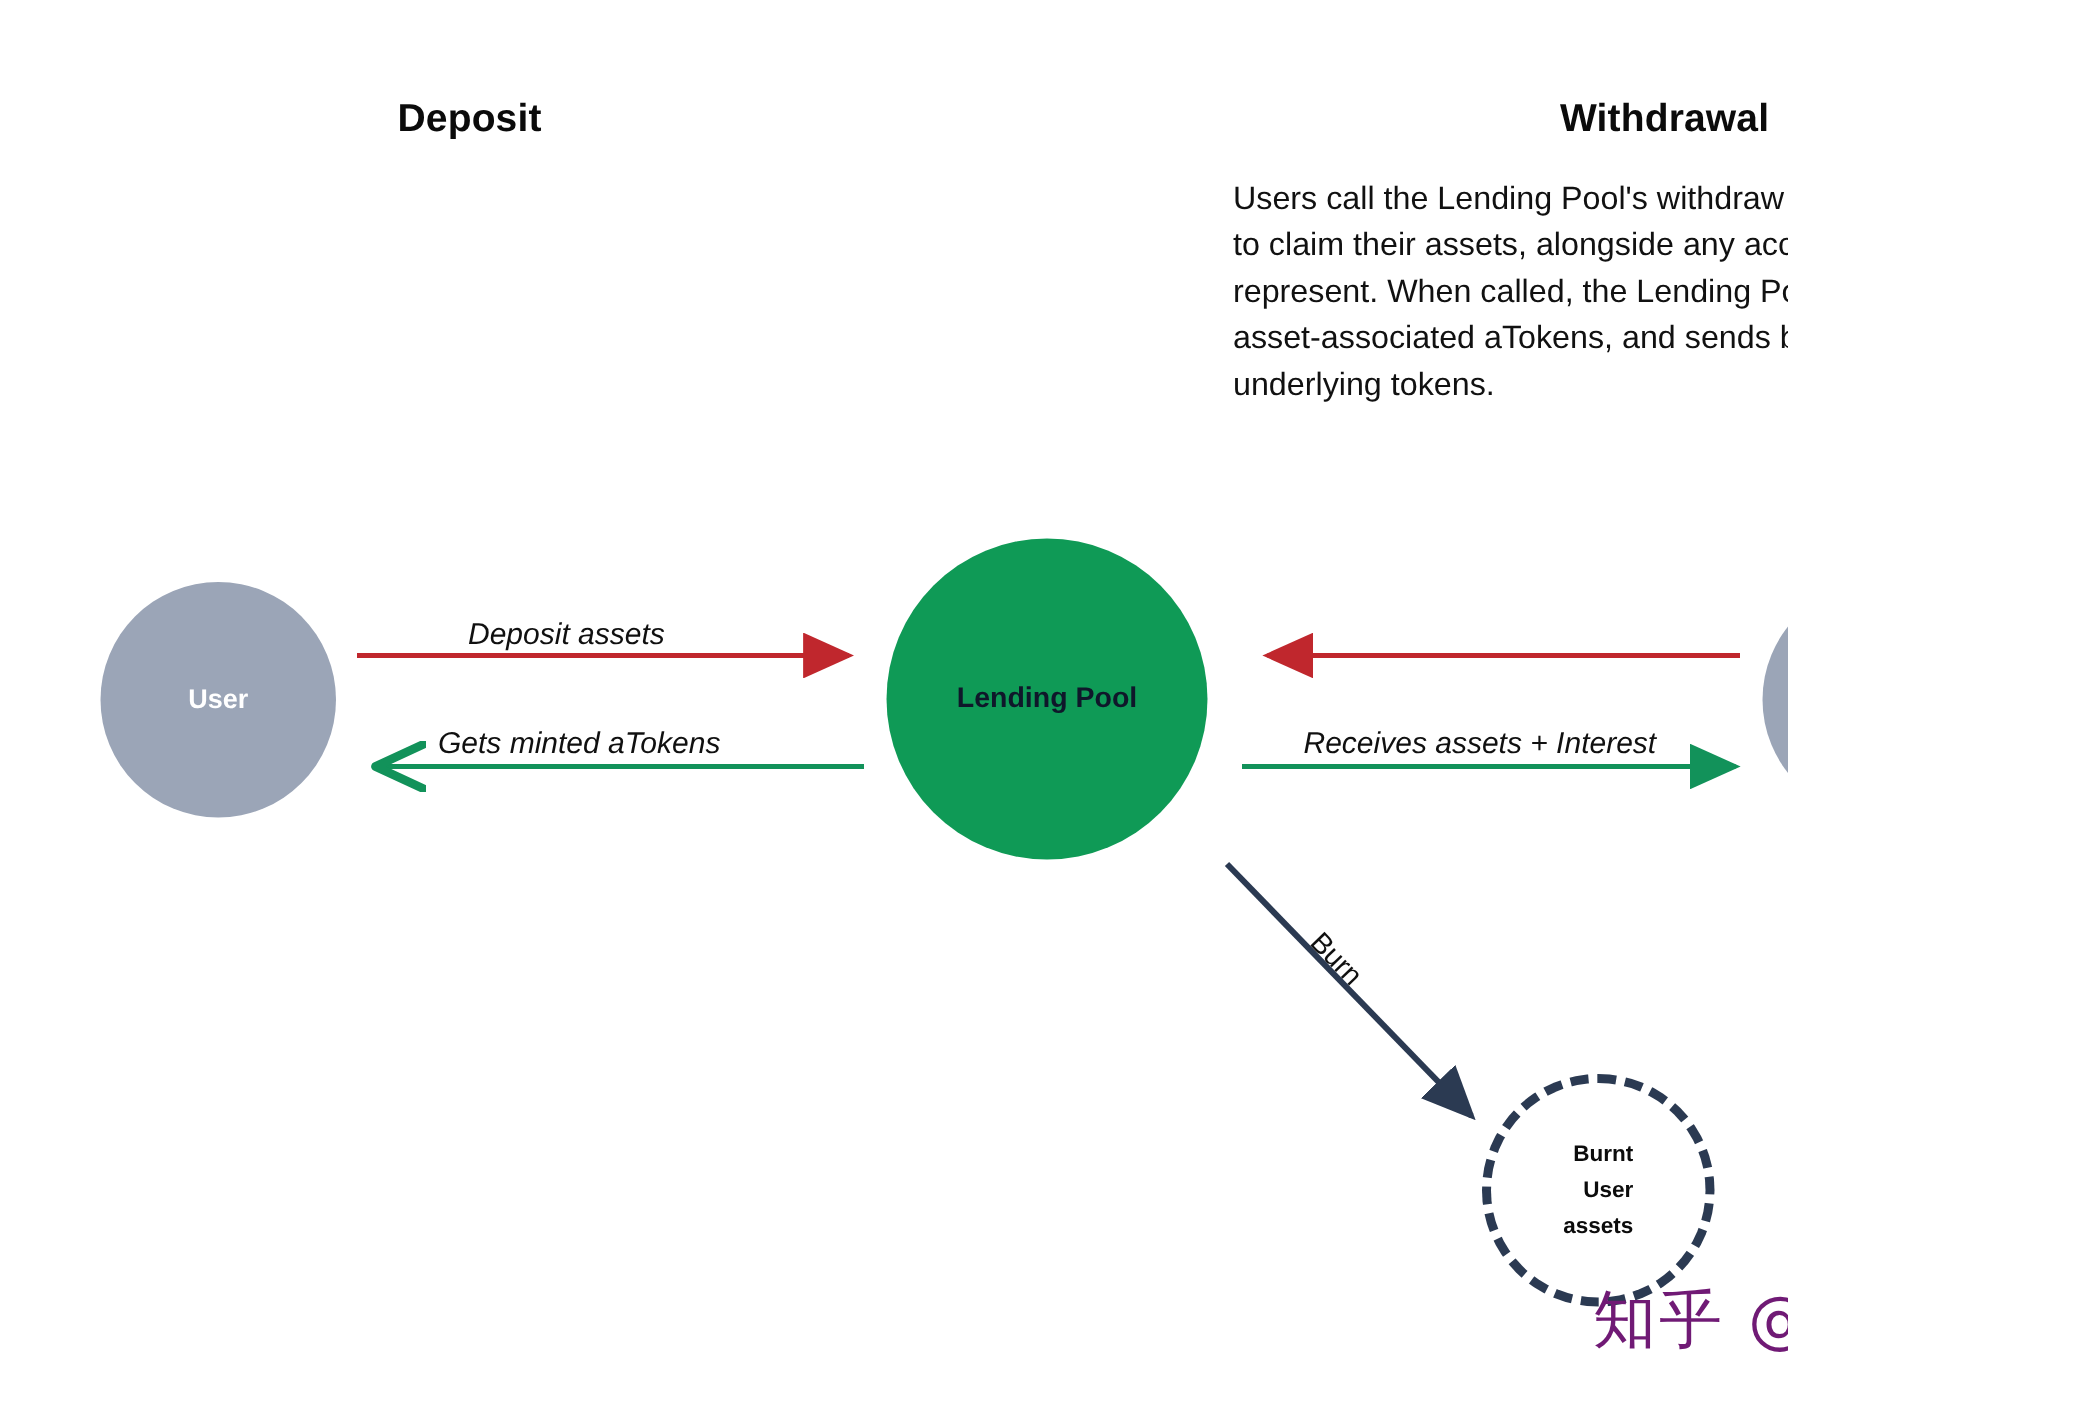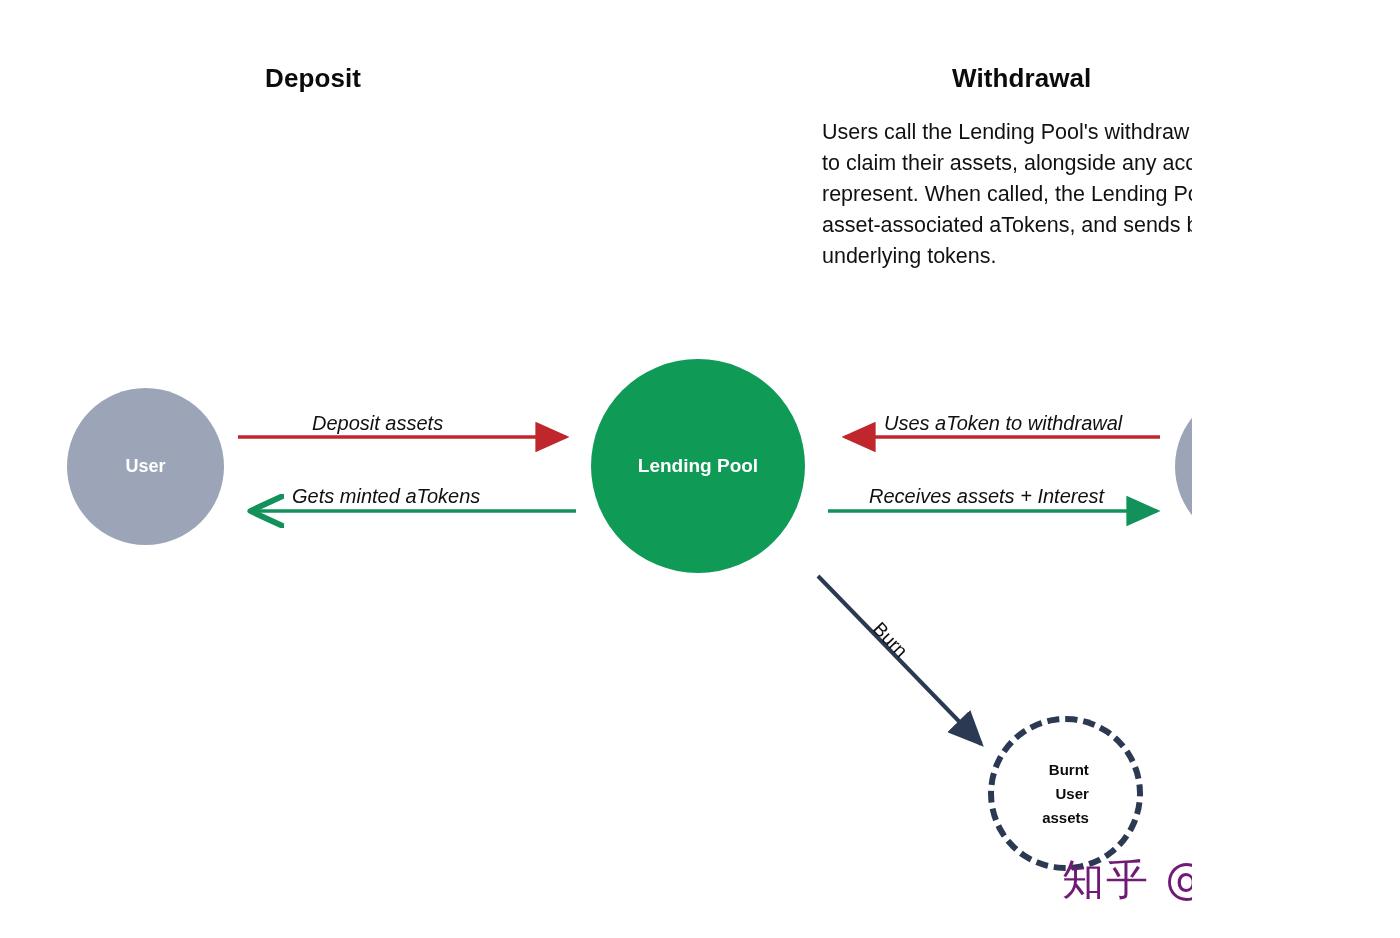--- a/index.html
+++ b/index.html
@@ -33,21 +33,21 @@
     position: absolute;
     font-size: 21.5px;
     line-height: 31px;
     color: #111111;
     font-weight: 400;
   }
 
   #deposit-heading { left: 265px; top: 63px; }
   #deposit-body    { left: 76px;  top: 117px; width: 530px; }
 
-  #withdrawal-heading { left: 952px; top: 63px; }
+  #withdrawal-heading { left: 1040px; top: 63px; }
   #withdrawal-body    { left: 822px;  top: 117px; width: 492px; }
 
   
   .node-circle {
     position: absolute;
     border-radius: 50%;
     display: flex;
     align-items: center;
     justify-content: center;
     text-align: right;
@@ -71,21 +71,21 @@
   #user-right { left: 1175px; top: 388px; }
 
   #lending-pool {
     left: 591px;
     top: 359px;
     width: 214px;
     height: 214px;
     background: #0f9a56;
   }
   #lending-pool .node-label {
-    color: #ffffff;
+    color: #0f172a;
     font-size: 19px;
   }
 
   #burnt-token {
     left: 988px;
     top: 716px;
     width: 155px;
     height: 155px;
     background: transparent;
     border: 6px dashed #2b3a52;
@@ -180,21 +180,20 @@
 
     <line x1="828" y1="511" x2="1157" y2="511" stroke="#12925a" stroke-width="3.4" marker-end="url(#arrowhead-green-filled)"></line>
 
     <line x1="818" y1="576" x2="981" y2="744" stroke="#2b3a52" stroke-width="4" marker-end="url(#arrowhead-navy)"></line>
   </svg>
 
   <div id="label-deposit-assets" class="flow-label">Deposit assets</div>
 
   <div id="label-gets-minted" class="flow-label">Gets minted aTokens</div>
 
-  <div id="label-uses-atoken" class="flow-label">Uses aToken to withdrawal</div>
 
   <div id="label-receives-assets" class="flow-label">Receives assets + Interest</div>
 
   <div id="label-burn">Burn</div>
 
   <div id="user-left" class="node-circle user-circle">
     <span class="node-label">User</span>
   </div>
 
   <div id="lending-pool" class="node-circle">

